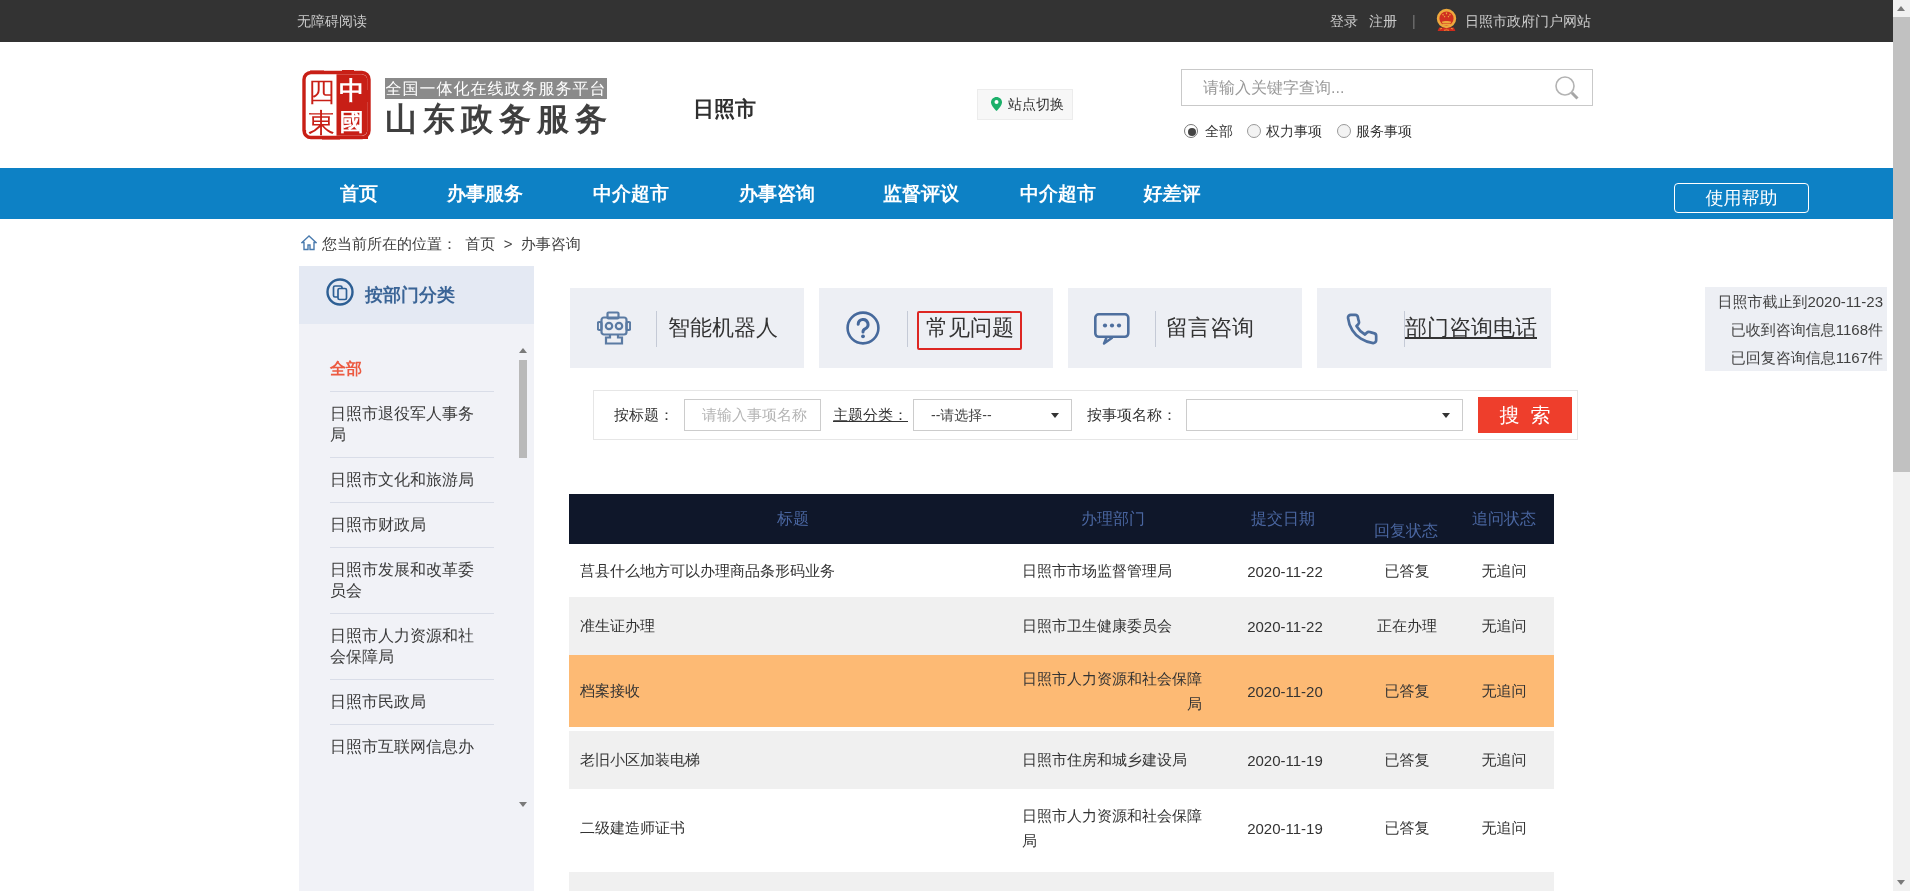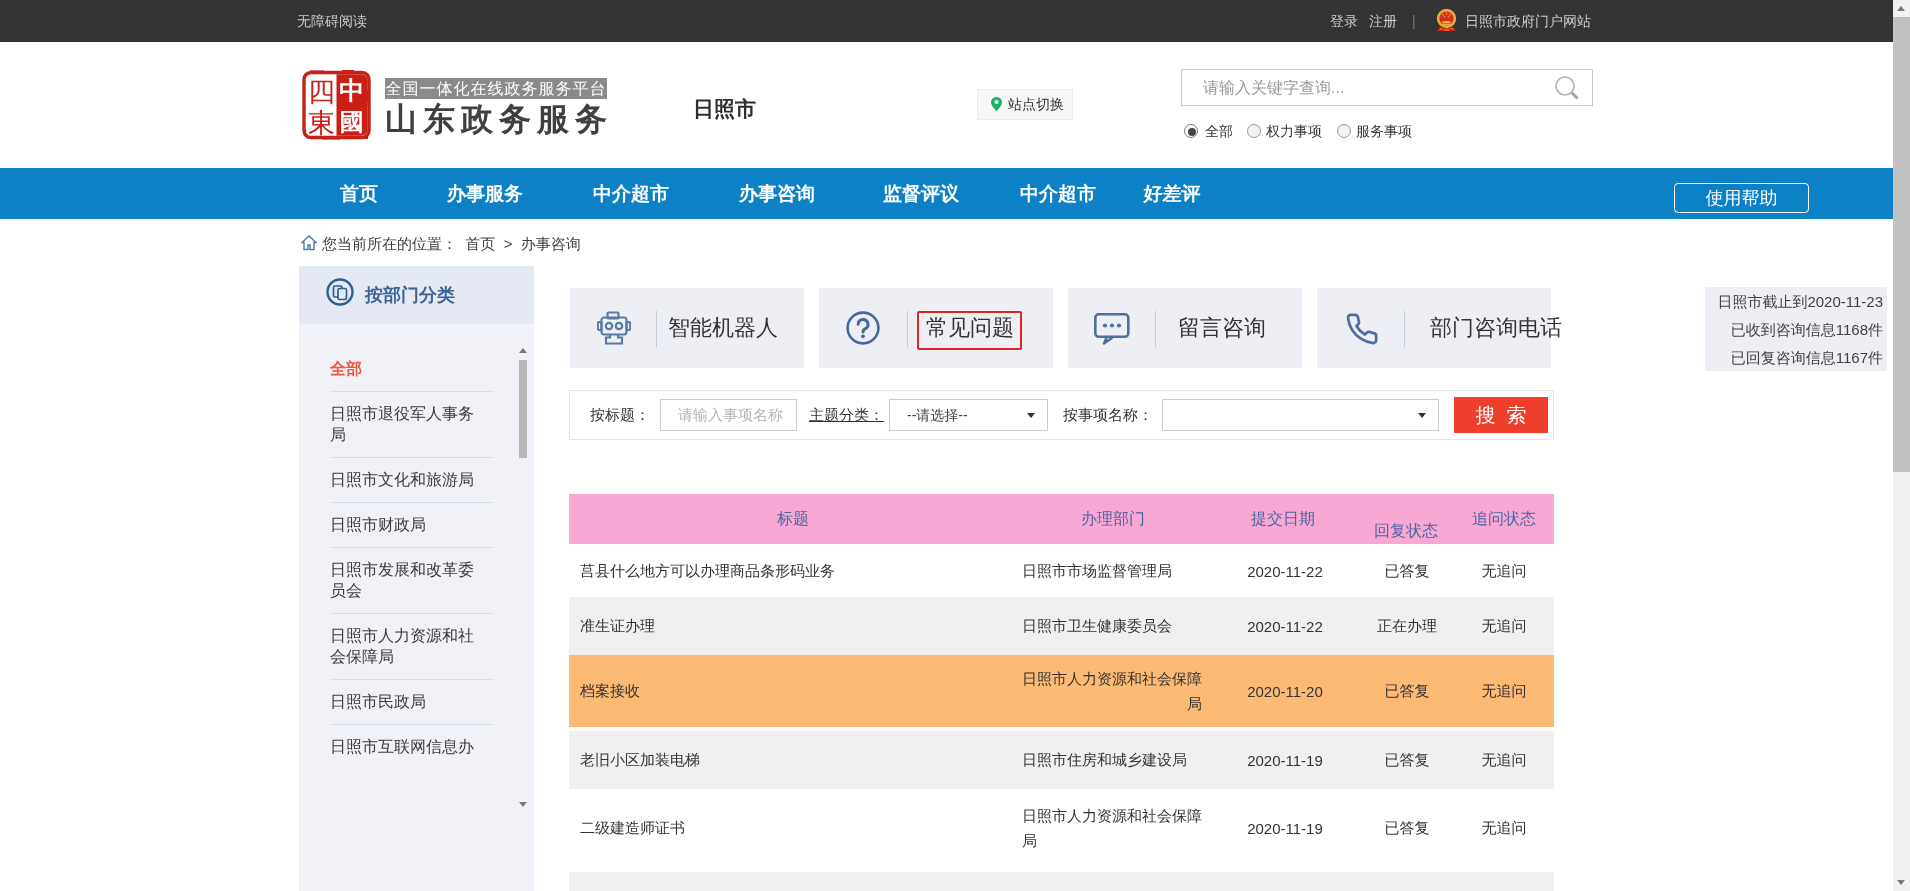--- a/index.html
+++ b/index.html
@@ -24,21 +24,21 @@
 #sidelist .li{font-size:16px;color:#3b3b3b;line-height:21px;padding:11px 12px 12px 0;border-bottom:1px solid #d9dde8;}
 #sidelist .li.first{color:#ec5a41;font-weight:bold;}
 #sidelist .li.last{border-bottom:none;}
 
 .card{position:absolute;top:288px;width:234px;height:80px;background:#edeff4;}
 .card .divd{position:absolute;top:23px;width:1px;height:36px;background:#c5cad6;}
 .card .txt{position:absolute;font-size:22px;color:#333;top:50%;transform:translateY(-50%);white-space:nowrap;}
 
 #stat{position:absolute;left:1705px;top:287px;width:182px;height:84px;background:#edeff4;font-size:15px;color:#3f3f3f;line-height:28px;text-align:right;padding:1px 4px 0 0;white-space:nowrap;}
 
-#filter{position:absolute;left:569px;top:390px;width:985px;height:50px;border:1px solid #e6e6e6;}
+#filter{position:absolute;left:593px;top:390px;width:985px;height:50px;border:1px solid #e6e6e6;}
 #filter .lab{position:absolute;top:0;line-height:48px;font-size:15px;color:#333;}
 .inp{position:absolute;top:8px;height:32px;border:1px solid #cccccc;background:#fff;}
 #srchbtn{position:absolute;left:884px;top:6px;width:94px;height:36px;background:#ee3e2c;color:#fff;font-size:20px;text-align:center;line-height:36px;letter-spacing:0;}
 
 #tbl{position:absolute;left:569px;top:494px;width:985px;}
 .trow{position:absolute;left:0;width:985px;}
 .cell{position:absolute;top:50%;transform:translateY(-50%);font-size:15px;color:#333;white-space:nowrap;}
 .cc{transform:translate(-50%,-50%);}
 
 #sbar{position:absolute;left:1893px;top:0;width:17px;height:891px;background:#f1f1f1;}
@@ -177,28 +177,28 @@
 </div>
 <div class="card" style="left:1068px;">
   <svg style="position:absolute;left:26px;top:25px;" width="36" height="32" viewBox="0 0 36 32">
     <rect x="1.3" y="1.3" width="33" height="22.5" rx="3.5" fill="none" stroke="#4e6f9e" stroke-width="2.6"></rect>
     <path d="M18.5 24.5l-8.5 6 2.5-6" fill="none" stroke="#4e6f9e" stroke-width="2.4" stroke-linejoin="round"></path>
     <circle cx="11" cy="12.5" r="2.1" fill="#4e6f9e"></circle>
     <circle cx="18" cy="12.5" r="2.1" fill="#4e6f9e"></circle>
     <circle cx="25" cy="12.5" r="2.1" fill="#4e6f9e"></circle>
   </svg>
   <div class="divd" style="left:87px;"></div>
-  <div class="txt" style="left:110px;">留言咨询</div>
+  <div class="txt" style="left:98px;">留言咨询</div>
 </div>
 <div class="card" style="left:1317px;">
   <svg style="position:absolute;left:28px;top:24px;" width="34" height="34" viewBox="0 0 24 24">
     <path d="M22 16.92v3a2 2 0 0 1-2.18 2 19.79 19.79 0 0 1-8.63-3.07 19.5 19.5 0 0 1-6-6 19.79 19.79 0 0 1-3.07-8.67A2 2 0 0 1 4.11 2h3a2 2 0 0 1 2 1.72 12.84 12.84 0 0 0 .7 2.81 2 2 0 0 1-.45 2.11L8.09 9.91a16 16 0 0 0 6 6l1.27-1.27a2 2 0 0 1 2.11-.45 12.84 12.84 0 0 0 2.81.7A2 2 0 0 1 22 16.92z" fill="none" stroke="#4e6f9e" stroke-width="1.9" stroke-linejoin="round" stroke-linecap="round"></path>
   </svg>
   <div class="divd" style="left:87px;"></div>
-  <div class="txt" style="left:113px;">部门咨询电话</div>
+  <div class="txt" style="left:88px;text-decoration:underline;">部门咨询电话</div>
 </div>
 
 <div id="stat">日照市截止到2020-11-23<br>已收到咨询信息1168件<br>已回复咨询信息1167件</div>
 
 <div id="filter">
   <span class="lab" style="left:20px;">按标题：</span>
   <div class="inp" style="left:90px;width:137px;padding-left:46px;">
       <span style="position:absolute;left:17px;top:0;line-height:30px;font-size:15px;color:#b5b5b5;">请输入事项名称</span>
     </div>
   <span class="lab" style="left:239px;text-decoration:underline;">主题分类：</span>
@@ -207,21 +207,21 @@
     <div class="tri-dn" style="position:absolute;right:12px;top:13px;border-top-color:#333;"></div>
   </div>
   <span class="lab" style="left:493px;">按事项名称：</span>
   <div class="inp" style="left:592px;width:277px;">
     <div class="tri-dn" style="position:absolute;right:12px;top:13px;border-top-color:#333;"></div>
   </div>
   <div id="srchbtn">搜&nbsp;&nbsp;索</div>
 </div>
 
 <div id="tbl">
-  <div class="trow" style="top:0;height:50px;background:#f9a8d4;">
+  <div class="trow" style="top:0;height:50px;background:#0f172a;">
     <span class="cell cc" style="left:224px;font-size:16px;color:#4a66a0;">标题</span>
     <span class="cell cc" style="left:544px;font-size:16px;color:#4a66a0;">办理部门</span>
     <span class="cell cc" style="left:714px;font-size:16px;color:#4a66a0;">提交日期</span>
     <span class="cell cc" style="left:837px;font-size:16px;color:#4a66a0;margin-top:12px;">回复状态</span>
     <span class="cell cc" style="left:935px;font-size:16px;color:#4a66a0;">追问状态</span>
   </div>
   <div class="trow" style="top:50px;height:53px;background:#fff;">
     <span class="cell" style="left:11px;">莒县什么地方可以办理商品条形码业务</span>
     <span class="cell" style="left:453px;">日照市市场监督管理局</span>
     <span class="cell cc" style="left:716px;">2020-11-22</span>

